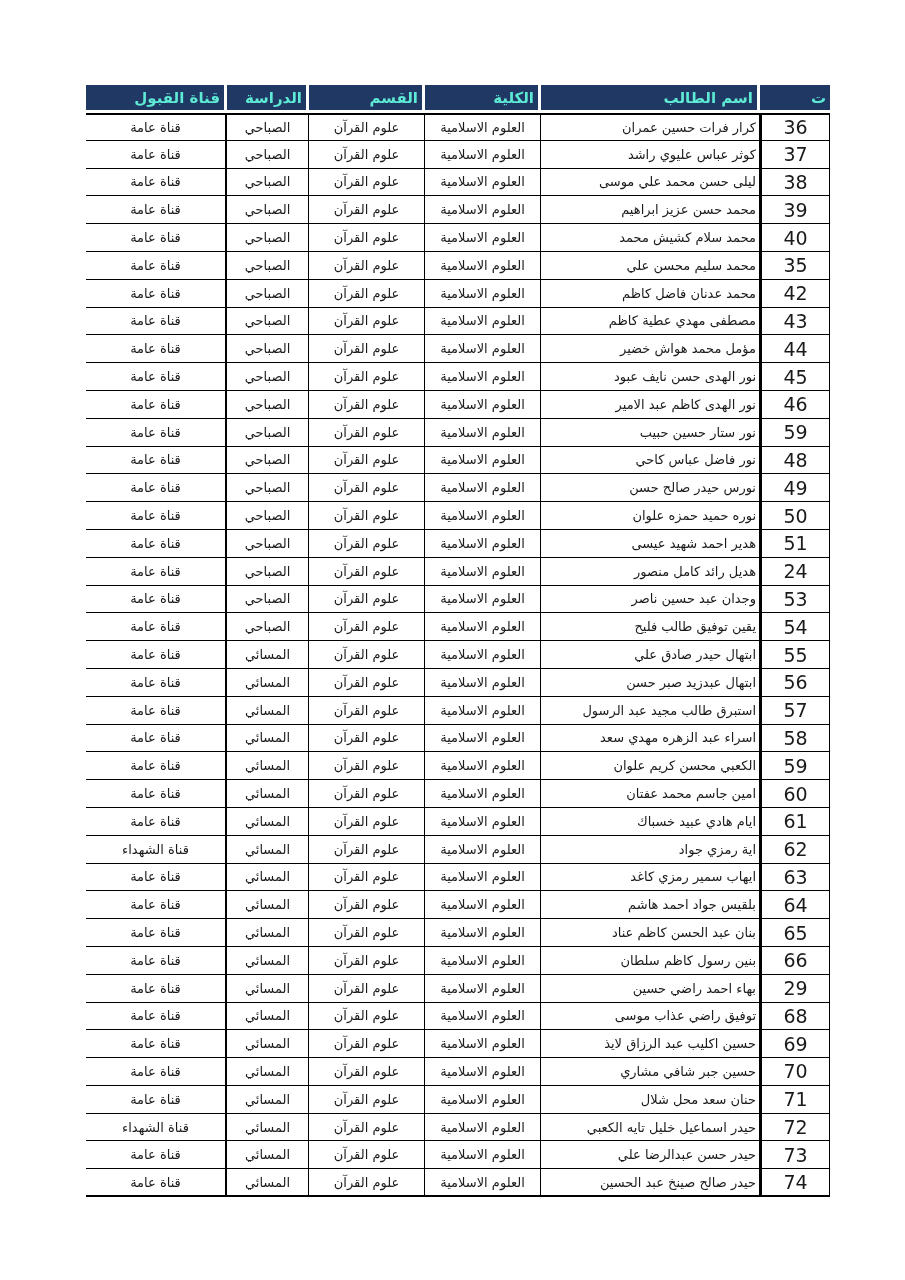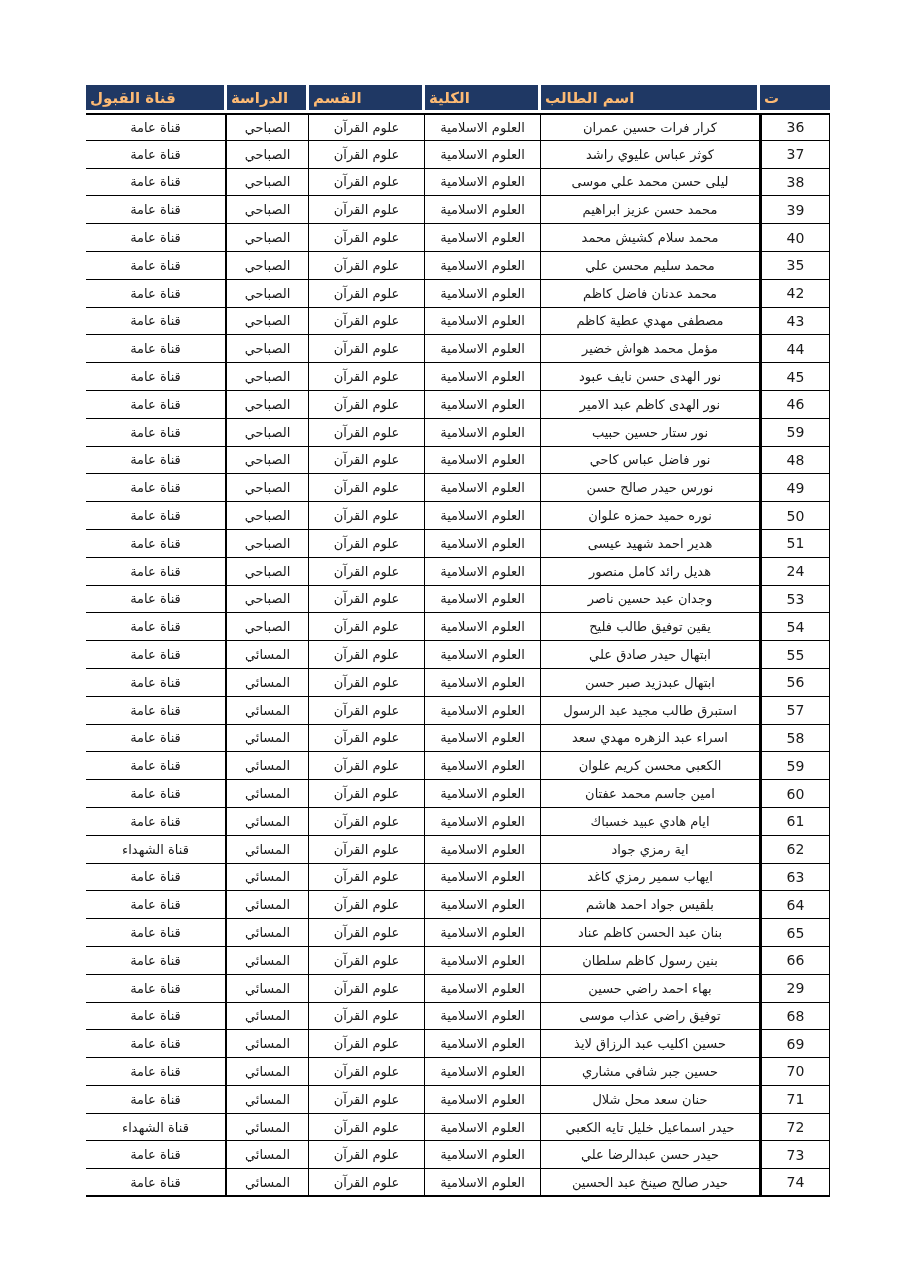--- a/index.html
+++ b/index.html
@@ -14,25 +14,25 @@
     position: absolute;
     top: 85px; right: 75px;
     width: 744px;
     direction: rtl;
     border-collapse: separate;
     border-spacing: 0;
     table-layout: fixed;
   }
   table.roster thead th {
     background: #1f3864;
-    color: #fdba74;
+    color: #5eead4;
     font-weight: bold;
     font-size: 15px;
     height: 28px;
-    text-align: left;
+    text-align: right;
     vertical-align: middle;
     border: none;
     border-bottom: 3px solid #ffffff;
     padding: 2px 4px;
   }
   table.roster thead th + th { border-inline-start: 3px solid #ffffff; }
   table.roster tbody td {
     background: #ffffff;
     color: #1a1a1a;
     font-size: 13px;
@@ -43,22 +43,22 @@
     border-bottom: 1px solid #000;
     padding: 1px 3px;
     white-space: nowrap;
     overflow: hidden;
   }
   table.roster tbody tr td:first-child { border-inline-end: 1px solid #000; }
   table.roster tbody tr:first-child td { border-top: 2px solid #000; }
   table.roster tbody tr td:last-child { border-inline-start: 2px solid #000; }
   table.roster tbody tr td:first-child { border-inline-end: 2px solid #000; }
   table.roster tbody tr:last-child td { border-bottom: 2px solid #000; }
-  table.roster tbody td.cell-name { padding-right: 3px; }
-  table.roster tbody td.cell-no { font-size: 14px; }
+  table.roster tbody td.cell-name { text-align: right; padding-right: 3px; }
+  table.roster tbody td.cell-no { font-size: 19px; }
 </style>
 </head>
 <body>
 
 <div class="page">
   <table class="roster">
     <colgroup>
       <col style="width:70px">
       <col style="width:219px">
       <col style="width:116px">

